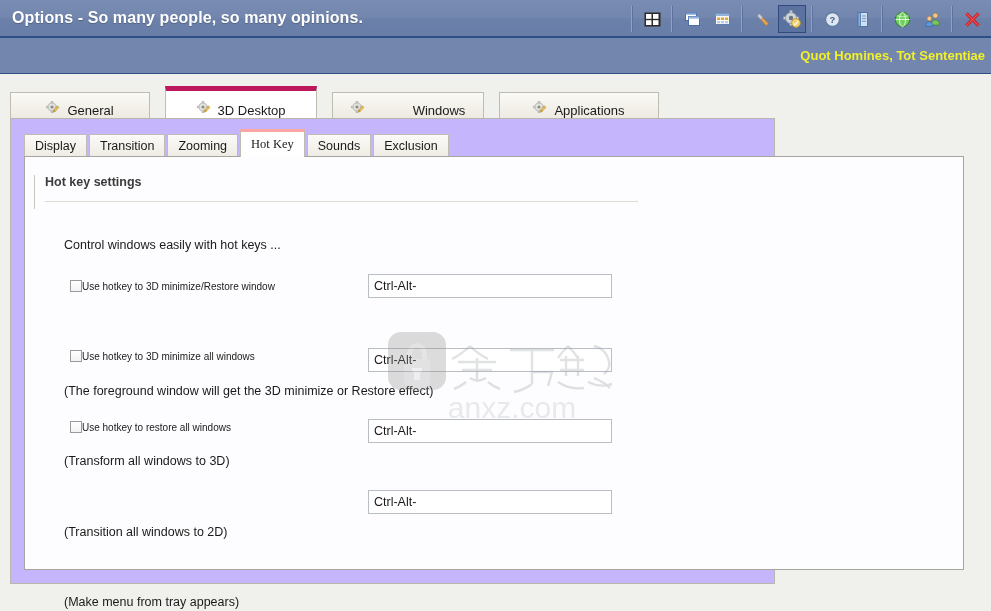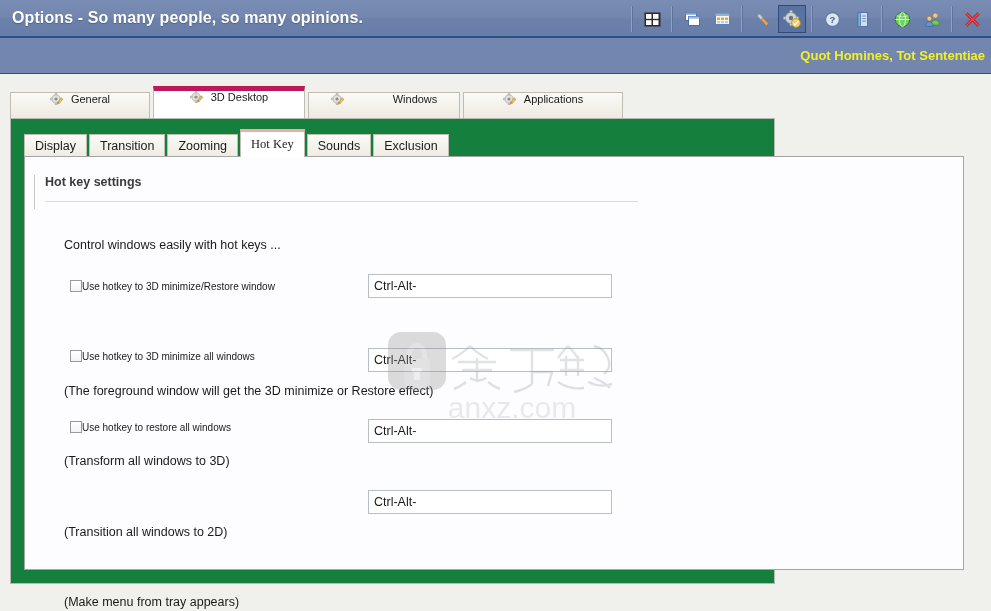--- a/index.html
+++ b/index.html
@@ -108,29 +108,29 @@
     left: 10px;
     top: 12px;
     display: flex;
     align-items: flex-end;
     height: 32px;
   }
   .main-tab {
     height: 26px;
     box-sizing: border-box;
     display: flex;
-    align-items: flex-start;
+    align-items: flex-end;
     justify-content: center;
     gap: 7px;
-    font-size: 11px;
+    font-size: 13px;
     color: #1a1a1a;
     background: linear-gradient(to bottom, #fbfaf7 0%, #f3f1ea 55%, #eceae1 100%);
     border: 1px solid #bfbcb2;
     border-bottom: none;
-    margin-right: 3px;
+    margin-right: 15px;
     padding: 0 14px;
     position: relative;
   }
   .main-tab.active {
     height: 32px;
     background: #ffffff;
     border: 1px solid #bfbcb2;
     border-top: 5px solid #be185d;
     border-bottom: none;
     z-index: 3;
@@ -141,21 +141,21 @@
   .tab-w-windows { width: 152px; gap: 48px; }
   .tab-w-apps    { width: 160px; }
 
   
   .outer-panel {
     position: absolute;
     left: 10px;
     top: 44px;
     width: 765px;
     height: 466px;
-    background: #15803d;
+    background: #c4b5fd;
     border: 1px solid #b9b6ad;
     box-sizing: border-box;
   }
 
   
   .sub-tabs {
     position: absolute;
     left: 13px;
     top: 10px;
     display: flex;

